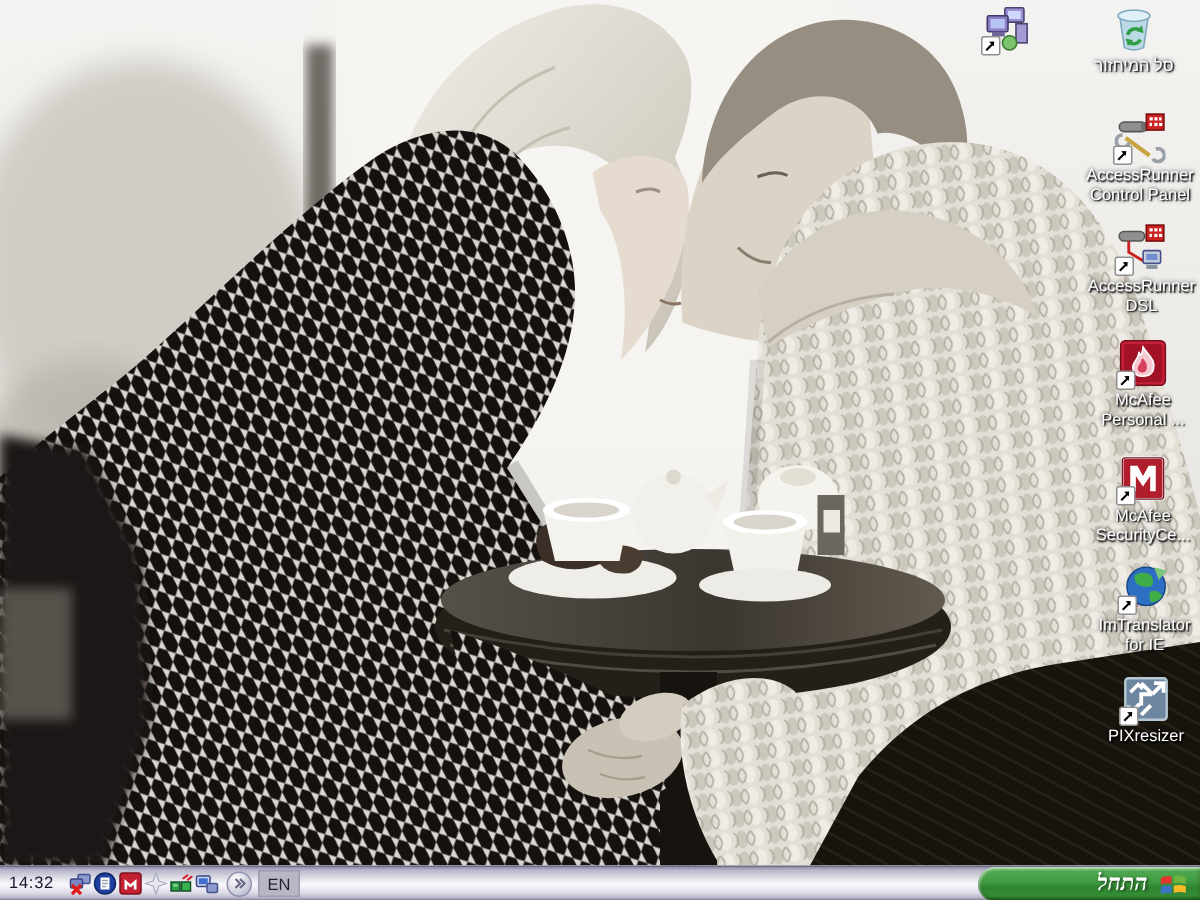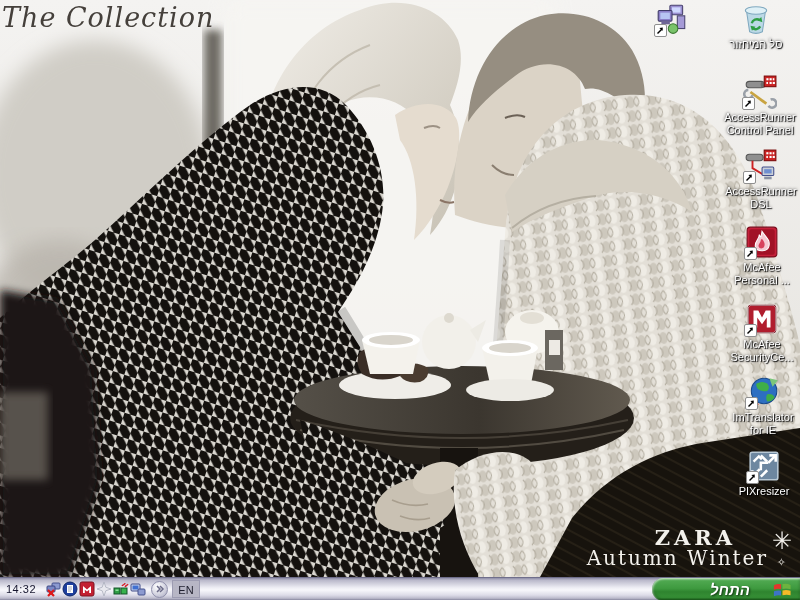--- a/index.html
+++ b/index.html
@@ -43,21 +43,21 @@
   .chev{width:17px;height:17px;margin-left:4px;border-radius:50%;
         background:radial-gradient(circle at 35% 30%,#ffffff,#cfcfdd 60%,#a8a8bf);
         border:1px solid #8f8fab;box-sizing:border-box;display:flex;align-items:center;justify-content:center;}
   .lang{position:absolute;left:172px;top:2px;width:28px;height:18px;line-height:18px;
         text-align:center;font-size:11px;color:#1f1f2e;background:#b7b6c5;
         border:1px solid #9d9cb2;box-sizing:border-box;}
   .start{position:absolute;right:0;top:0;height:23px;width:148px;
          border-radius:12px 0 0 12px;
          background:linear-gradient(180deg,#8CC98C 0%,#4FA850 12%,#3E9A3F 45%,#2F842F 60%,#369036 85%,#1C581C 100%);
          box-shadow:inset 1px 1px 2px rgba(255,255,255,.55), inset 0 -2px 3px rgba(0,40,0,.45);
-         display:flex;align-items:center;justify-content:flex-end;gap:22px;padding-right:8px;box-sizing:border-box;cursor:pointer;}
+         display:flex;align-items:center;justify-content:flex-end;gap:7px;padding-right:8px;box-sizing:border-box;cursor:pointer;font-family:Liberation Serif, serif;}
   .start-label{color:#fff;font-size:15px;font-weight:bold;font-style:italic;
                text-shadow:1px 1px 2px rgba(0,0,0,.65);}
   .winflag{width:20px;height:20px;}
 </style>
 </head>
 <body>
 
 <div class="screen">
 
   <div class="wall">
@@ -158,27 +158,20 @@
       <rect x="0" y="392" width="48" height="88" fill="#716C63" opacity=".7" filter="url(#soft)"></rect>
 
       <path d="M300,420 C332,430 382,450 420,470 C440,480 450,500 445,525 C420,541 380,536 355,521 C330,506 310,470 300,420 Z" fill="url(#hound)"></path>
       <ellipse cx="415" cy="505" rx="41" ry="26" fill="#C9C1B3" transform="rotate(-14 415 505)"></ellipse>
       <ellipse cx="437" cy="478" rx="25" ry="15" fill="#D4CCBE" transform="rotate(-18 437 478)"></ellipse>
       <path d="M392,500 q18,8 36,4 M400,516 q16,6 30,2" stroke="#A89E8E" stroke-width="1.6" fill="none"></path>
       <path d="M455,470 C480,450 512,446 530,461 C546,482 546,522 536,556 L480,577 C460,545 450,505 455,470 Z" fill="url(#knit)"></path>
     </svg>
 
     <div class="ad-top">
-      <span class="l2">The Collection</span>
-    </div>
-    <div class="ad-bottom">
-      <span class="zara">ZARA</span>
-      <span class="season">Autumn Winter</span>
-      <span class="spark">✳</span>
-      <span class="spark2">✧</span>
     </div>
   </div>
 
   <div class="dt-item" style="left:628px;top:2px">
     <div class="dt-ic">
       <svg viewBox="0 0 32 32" width="34" height="34">
         <rect x="14" y="3" width="12" height="9" rx="1" fill="#9A8FD0" stroke="#4A4470"></rect>
         <rect x="16" y="5" width="8" height="5" fill="#CFD8FF"></rect>
         <rect x="3" y="8" width="13" height="10" rx="1" fill="#8B7FC7" stroke="#3F3A66"></rect>
         <rect x="5" y="10" width="9" height="6" fill="#B7C4F2"></rect>

